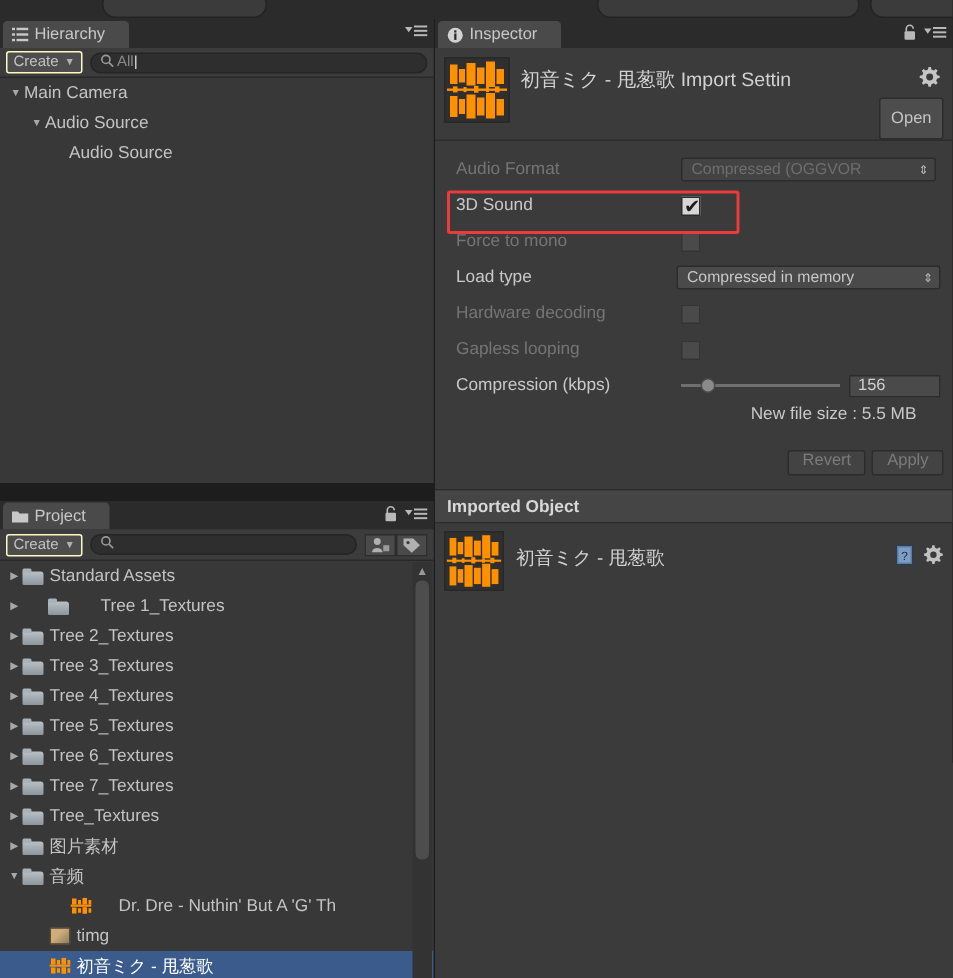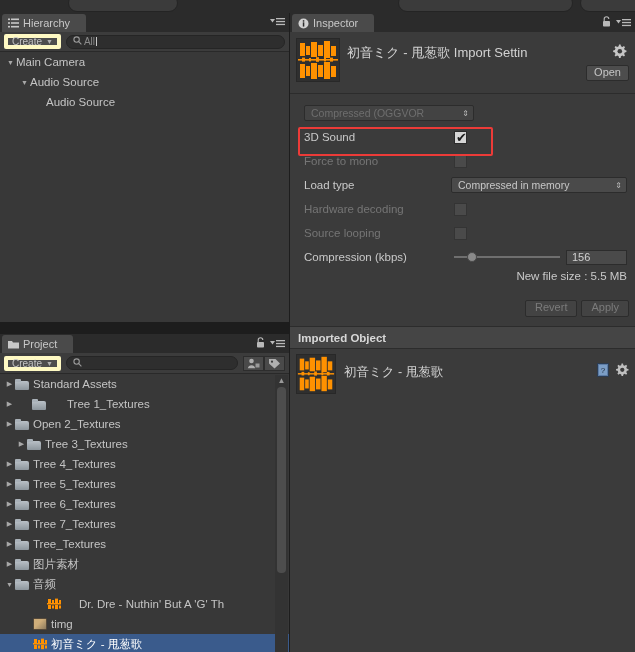--- a/index.html
+++ b/index.html
@@ -28,21 +28,21 @@
     display:flex; align-items:center; padding:0 16px 0 6px;
     color:#c8c8c8; font-size:11px; white-space:nowrap;
   }
   .tab .tab-ico { margin-right:4px; display:flex; align-items:center; }
   .tabbar-right { position:absolute; right:4px; top:3px; display:flex; align-items:center; gap:5px; }
 
   
   .subbar { position:relative; height:20px; background:#3c3c3c;
             border-bottom:1px solid #292929; display:flex; align-items:center; padding:0 4px; }
   .btn-create {
-    height:15px; background:#4d4d4d; border:4px solid #fef9c3; border-radius:2px;
+    height:15px; background:#4d4d4d; border:1px solid #fef9c3; border-radius:2px;
     display:flex; align-items:center; padding:0 4px; color:#c2c2c2; font-size:10px;
     white-space:nowrap;
   }
   .btn-create .caret { margin-left:4px; font-size:7px; color:#b0b0b0; }
   .searchbox {
     height:14px; background:#2e2e2e; border:1px solid #252525; border-radius:7px;
     display:flex; align-items:center; padding:0 6px; color:#8b8b8b; font-size:10px;
     flex:1; margin-left:5px; overflow:hidden;
   }
   .searchbox .mag { margin-right:2px; }
@@ -78,23 +78,23 @@
                     background:#4d4d4d; border-radius:4px; }
 
   
   .insp-body { position:absolute; left:0; right:0; top:19px; bottom:0; background:#3b3b3b; }
   .insp-head { position:relative; height:62px; background:#3b3b3b; border-bottom:1px solid #2c2c2c; }
   .wave-ico { position:absolute; left:6px; top:6px; width:44px; height:44px; background:#2f2f2f;
               border:1px solid #282828; overflow:hidden; }
   .insp-title { position:absolute; left:57px; top:12px; right:34px; color:#d2d2d2;
                 font-size:13px; white-space:nowrap; overflow:hidden; }
   .gear { position:absolute; right:8px; top:12px; }
-  .btn-open { position:absolute; right:6px; top:33px; height:16px; background:#4d4d4d;
+  .btn-open { position:absolute; right:6px; top:33px; height:28px; background:#4d4d4d;
               border:1px solid #2c2c2c; border-radius:2px; color:#c5c5c5; font-size:11px;
-              display:flex; align-items:flex-start; padding:0 7px; }
+              display:flex; align-items:center; padding:0 7px; }
 
   .props { position:absolute; left:0; right:0; top:63px; height:195px; padding-top:6px; }
   .prow2 { height:24px; display:flex; align-items:center; padding:0 8px 0 14px; }
   .plabel { width:150px; font-size:11.5px; color:#c9c9c9; white-space:nowrap; }
   .plabel.dim { color:#757575; }
   .pfield { flex:1; display:flex; align-items:center; }
   .dropdown { height:16px; background:#4a4a4a; border:1px solid #2c2c2c; border-radius:2px;
               display:flex; align-items:center; justify-content:space-between;
               padding:0 4px 0 6px; color:#c7c7c7; font-size:10.5px; white-space:nowrap; overflow:hidden; }
   .dropdown.dim { color:#6e6e6e; background:#434343; }
@@ -104,21 +104,21 @@
   .cbox.off { background:#4a4a4a; border-color:#343434; }
   .cbox .tick { position:absolute; left:1px; top:-2px; font-size:13px; color:#1c1c1c;
                 font-weight:bold; line-height:15px; }
   .redbox { position:absolute; border:2px solid #ec3b38; border-radius:2px; pointer-events:none; }
 
   .slider-track { position:relative; height:2px; background:#6f6f6f; flex:1; margin:0 6px 0 0; }
   .slider-knob { position:absolute; top:-4px; width:10px; height:10px; border-radius:50%;
                  background:#8a8a8a; border:1px solid #4a4a4a; }
   .numfield { width:61px; height:15px; background:#4a4a4a; border:1px solid #2c2c2c;
               color:#d0d0d0; font-size:11px; display:flex; align-items:center; padding:0 5px; }
-  .filesize { text-align:right; padding:1px 8px 0 0; color:#c9c9c9; font-size:11.5px; }
+  .filesize { text-align:right; padding:1px 24px 0 0; color:#c9c9c9; font-size:11.5px; }
 
   .ra-row { position:absolute; right:6px; top:268px; display:flex; gap:4px; }
   .btn-ra { height:17px; background:#434343; border:1px solid #2c2c2c; border-radius:2px;
             color:#7b7b7b; font-size:11px; display:flex; align-items:flex-start; padding:0 9px; }
 
   .sepline { position:absolute; left:0; right:0; top:294px; height:1px; background:#2c2c2c; }
   .imported-hdr { position:absolute; left:0; right:0; top:295px; height:22px; background:#454545;
                   border-bottom:1px solid #2c2c2c; display:flex; align-items:center;
                   padding-left:8px; color:#d8d8d8; font-size:11.5px; font-weight:bold; }
   .imported-row { position:absolute; left:0; right:0; top:318px; height:44px; }
@@ -268,23 +268,23 @@
             <span>Standard Assets</span>
           </div>
           <div class="prow" style="padding-left: 4px; gap: 17px;">
             <span class="foldarrow">▶</span>
             <span class="folder-ico"></span>
             <span>Tree 1_Textures</span>
           </div>
           <div class="prow" style="padding-left: 4px;">
             <span class="foldarrow">▶</span>
             <span class="folder-ico"></span>
-            <span>Open 2_Textures</span>
-          </div>
-          <div class="prow" style="padding-left: 4px; margin-left: 12px;">
+            <span>Tree 2_Textures</span>
+          </div>
+          <div class="prow" style="padding-left: 4px;">
             <span class="foldarrow">▶</span>
             <span class="folder-ico"></span>
             <span>Tree 3_Textures</span>
           </div>
           <div class="prow" style="padding-left: 4px; align-items: center;">
             <span class="foldarrow">▶</span>
             <span class="folder-ico"></span>
             <span>Tree 4_Textures</span>
           </div>
           <div class="prow" style="padding-left: 4px;">
@@ -432,20 +432,21 @@
           </svg>
         </div>
         <div class="btn-open">
           <span>Open</span>
         </div>
       </div>
 
       <div class="props">
 
         <div class="prow2">
+          <div class="plabel dim">Audio Format</div>
           <div class="pfield">
             <div class="dropdown dim" style="width:170px;">
               <span>Compressed (OGGVOR</span>
               <span class="dd-arrow">⇕</span>
             </div>
           </div>
         </div>
 
         <div class="prow2">
           <div class="plabel">3D Sound</div>
@@ -474,21 +475,21 @@
         </div>
 
         <div class="prow2">
           <div class="plabel dim">Hardware decoding</div>
           <div class="pfield">
             <div class="cbox off"></div>
           </div>
         </div>
 
         <div class="prow2">
-          <div class="plabel dim">Source looping</div>
+          <div class="plabel dim">Gapless looping</div>
           <div class="pfield">
             <div class="cbox off"></div>
           </div>
         </div>
 
         <div class="prow2">
           <div class="plabel">Compression (kbps)</div>
           <div class="pfield" style="align-items:center;">
             <div class="slider-track">
               <div class="slider-knob" id="comp-knob" style="left: 12%;"></div>

